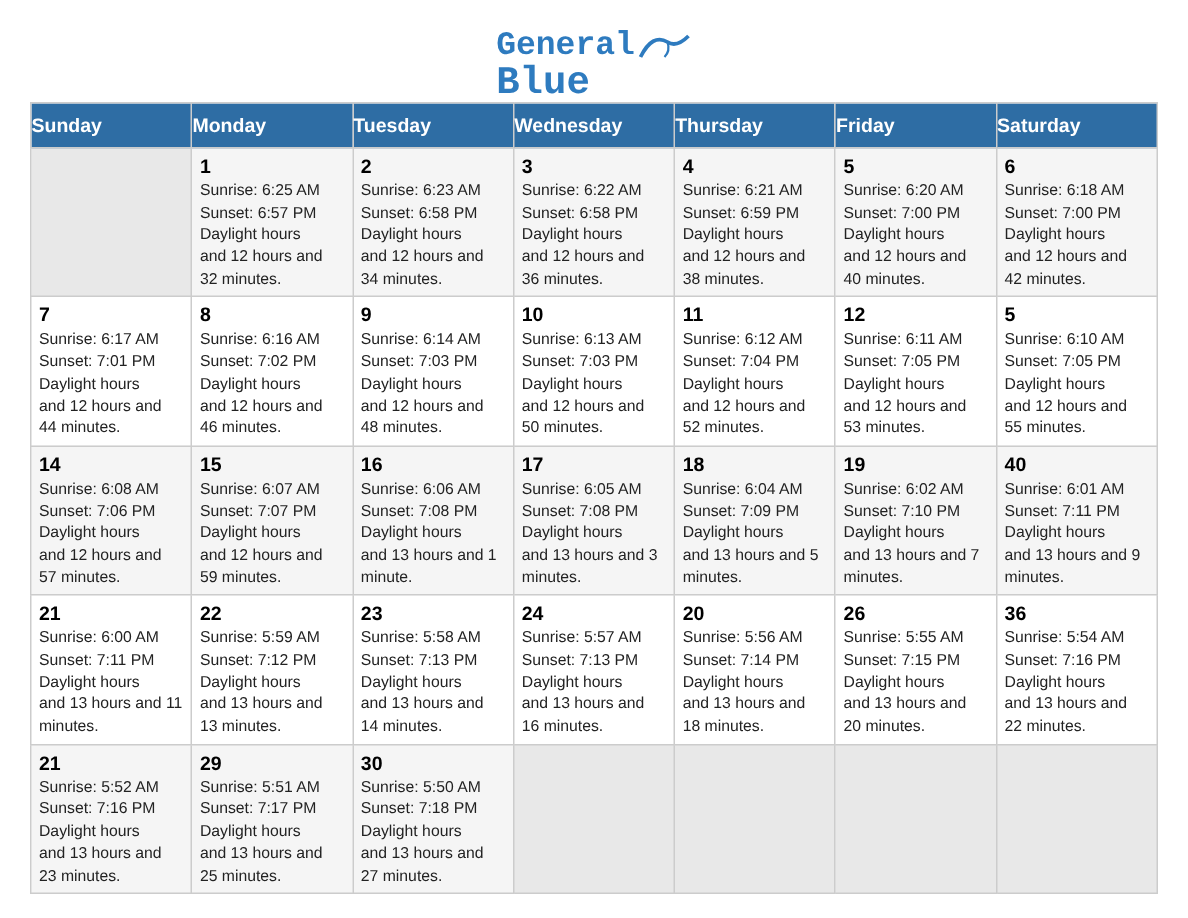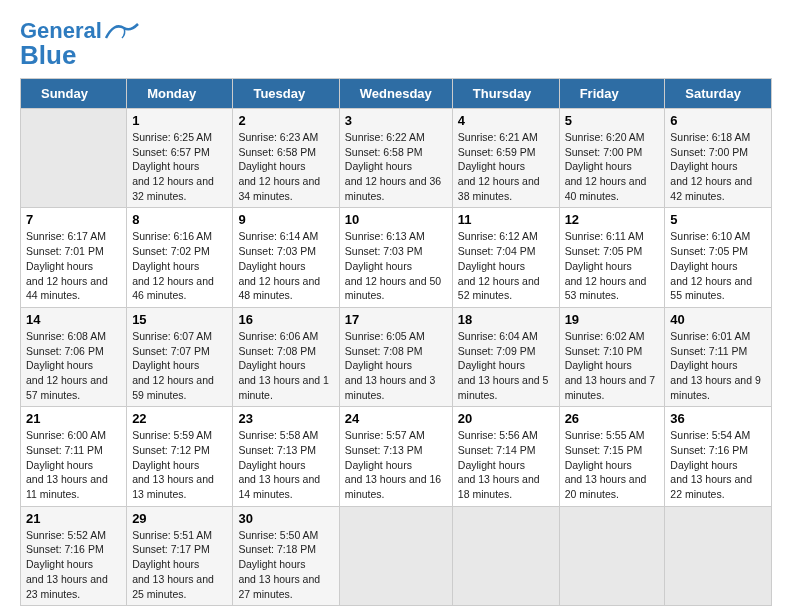--- a/index.html
+++ b/index.html
@@ -6,22 +6,22 @@
     body {
       font-family: Arial, sans-serif;
       background: #fff;
       width: 792px;
       min-height: 612px;
       padding: 20px;
     }
     .header {
       display: flex;
       align-items: flex-start;
-      justify-content: flex-start;
-      margin-bottom: 10px;
+      justify-content: center;
+      font-family: Liberation Mono, monospace;
     }
     .logo {
       display: flex;
       flex-direction: column;
       align-items: flex-start;
     }
     .logo-text {
       font-size: 22px;
       font-weight: bold;
       color: #1a3a5c;
@@ -44,21 +44,21 @@
       font-weight: normal;
     }
     table {
       width: 100%;
       border-collapse: collapse;
       font-size: 11px;
     }
     thead tr th {
       background-color: #2e6da4;
       color: #fff;
-      padding: 7px 20px;
+      padding: 7px 0;
       text-align: left;
       font-size: 13px;
       font-weight: bold;
       border: 1px solid #ccc;
     }
     tbody tr td {
       border: 1px solid #ccc;
       padding: 4px 5px;
       vertical-align: top;
       width: 14.28%;

